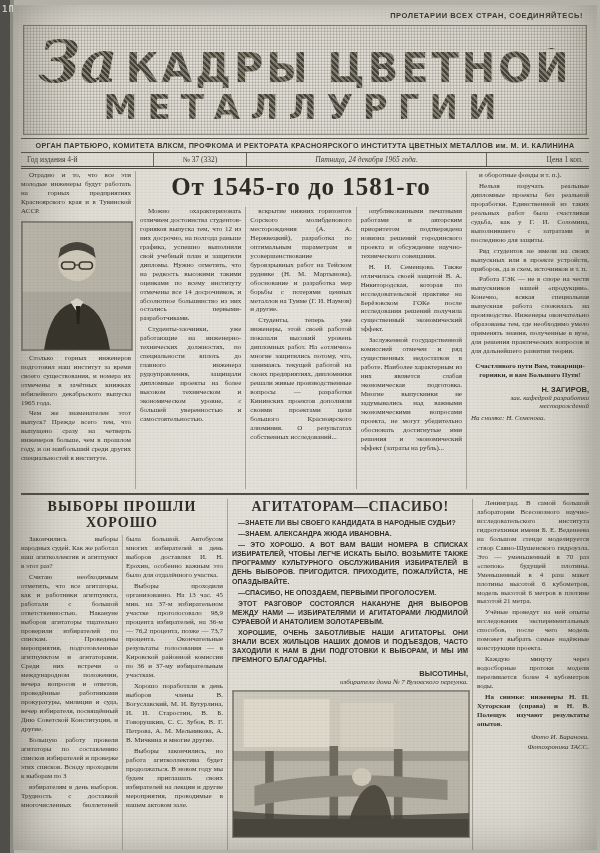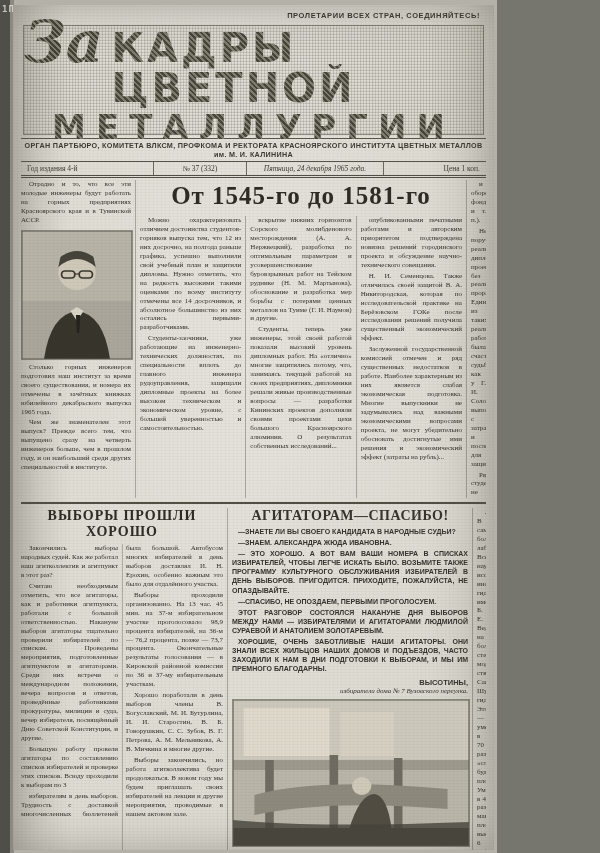--- a/index.html
+++ b/index.html
@@ -1,21 +1,21 @@
 <!DOCTYPE html>
 <html><head>
 <meta charset="utf-8">
 <style>
   html,body{margin:0;padding:0;}
   body{
     width:600px;height:853px;overflow:hidden;
     background:#76756e;
     font-family:"Liberation Serif", serif;
   }
-  .scan{position:relative;width:497px;height:853px;background:linear-gradient(90deg,#4f4e49 0 10px,#8a8982 10px 14px,#b3b1a8 14px);}
+  .scan{position:relative;width:600px;height:853px;background:linear-gradient(90deg,#4f4e49 0 10px,#8a8982 10px 14px,#b3b1a8 14px);}
   .scan-mark{position:absolute;top:4px;left:2px;color:#e4e2d8;font:700 9px "DejaVu Sans Mono",monospace;letter-spacing:1px;opacity:.8;}
   .page{
     position:absolute;top:5px;left:13px;right:3px;bottom:3px;
     background:
       radial-gradient(ellipse at 50% 40%, rgba(255,255,255,.25), transparent 70%),
       linear-gradient(90deg,#c6c3b9, #dedbd2 12%, #dcd9d0 86%, #ccc9bf);
     box-shadow:inset 0 0 40px rgba(60,58,50,.35);
     overflow:hidden;
     color:#35332d;
   }

